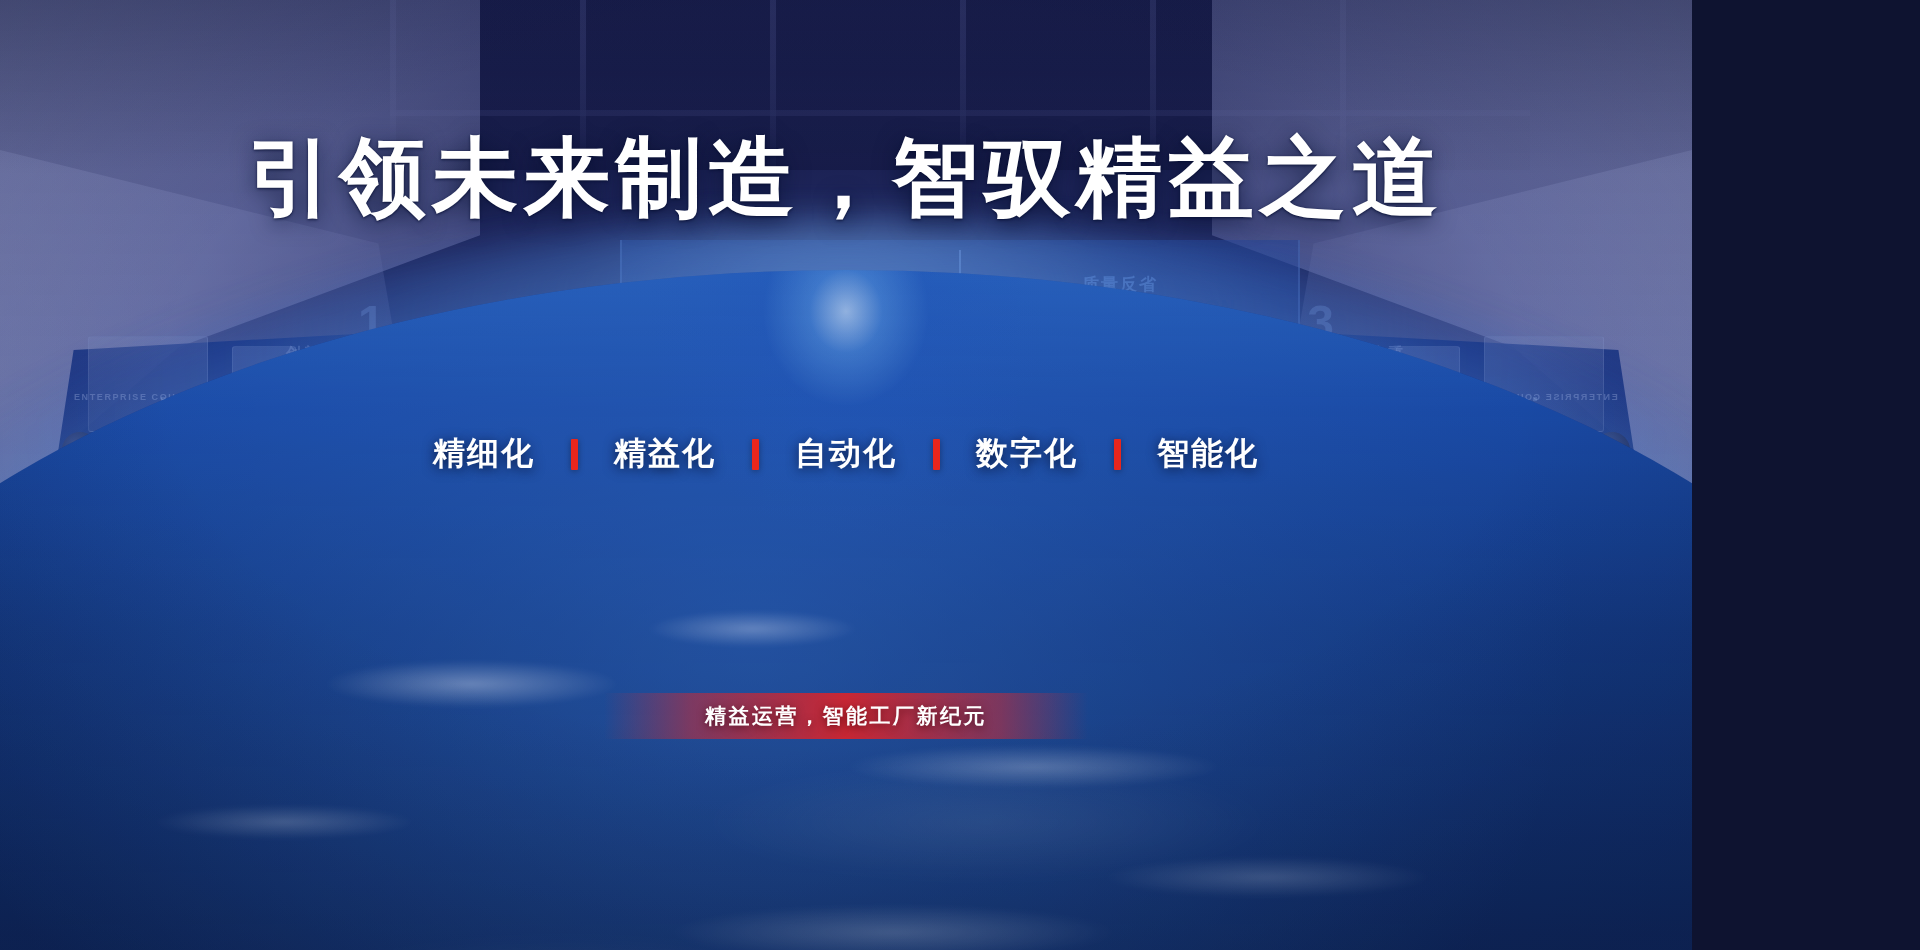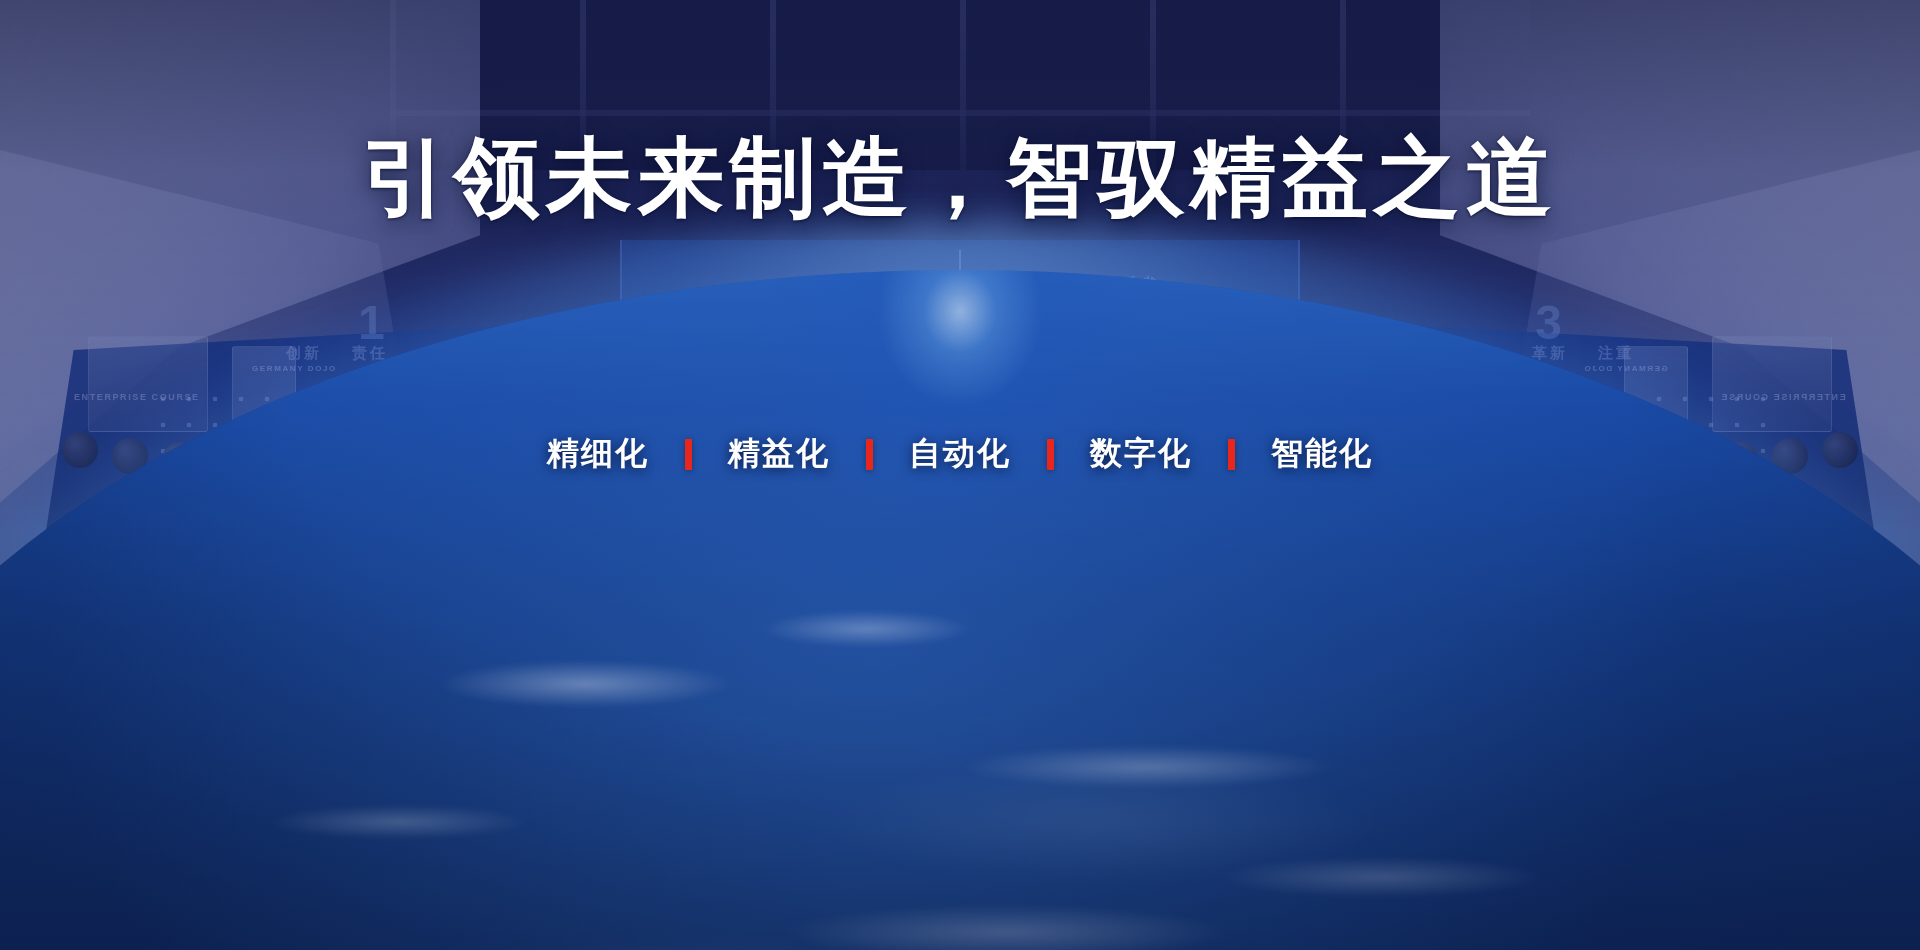--- a/index.html
+++ b/index.html
@@ -1,19 +1,19 @@
 <!DOCTYPE html>
 <html><head>
 <meta charset="utf-8">
 <style>
   * { margin:0; padding:0; box-sizing:border-box; }
   html,body { width:1920px; height:950px; overflow:hidden; background:#0e1330; }
   body { font-family:"Liberation Sans","DejaVu Sans",sans-serif; }
 
-  #stage { position:relative; width:1920px; height:950px; overflow:hidden; }
+  #stage { position:relative; width:1692px; height:950px; overflow:hidden; }
 
   
   .bg-base{
     position:absolute; inset:0;
     background:
       linear-gradient(180deg,#1b2150 0%,#232a5e 16%,#2b3570 30%,#26408c 46%,#1f4fa6 56%,#123a86 66%,#0b2a68 76%,#071b46 88%,#040f2c 100%);
   }
   
   .ceiling-left{
     position:absolute; left:-40px; top:0; width:520px; height:560px;
@@ -344,15 +344,18 @@
       <span class="kw-sep"></span>
       <span class="kw">精益化</span>
       <span class="kw-sep"></span>
       <span class="kw">自动化</span>
       <span class="kw-sep"></span>
       <span class="kw">数字化</span>
       <span class="kw-sep"></span>
       <span class="kw">智能化</span>
     </div>
 
+    <div class="badge">
+      <span>精益运营，智能工厂新纪元</span>
+    </div>
 
   </div>
 </div>
 
 </body></html>

